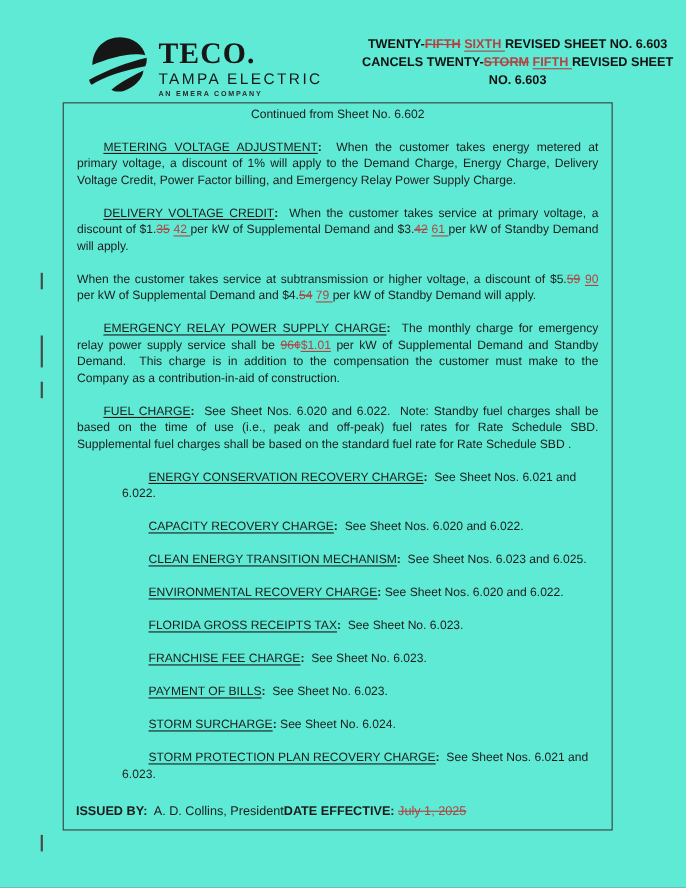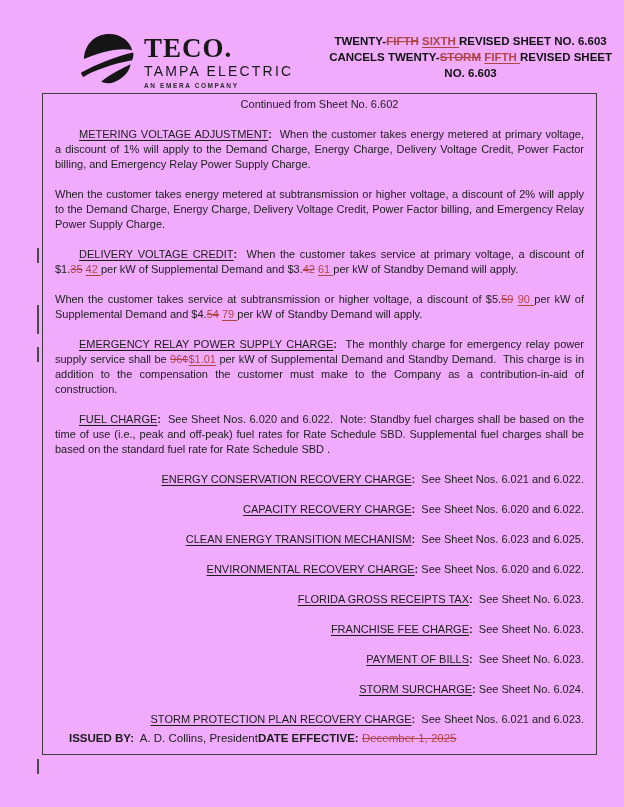--- a/index.html
+++ b/index.html
@@ -1,20 +1,20 @@
 <!DOCTYPE html>
 <html style="--red: #b04444;"><head>
 <meta charset="utf-8">
 <style>
   html,body { margin:0; padding:0; background:#888; }
   .page {
     position: relative;
     width: 624px;
     height: 807px;
-    background: #f0abfc;
+    background: #5eead4;
     font-family: "Liberation Sans", sans-serif;
     color: #1c1c1c;
     overflow: hidden;
   }
   
   .header { position:absolute; top:28px; left:80px; right:12px; height:62px; }
   .logo { position:absolute; left:0; top:2px; display:flex; align-items:flex-start; }
   .logo-mark { width:56px; height:56px; margin-right:8px; }
   .logo-text { padding-top:6px; }
   .logo-brand {
@@ -29,30 +29,30 @@
   .logo-tagline {
     font-size:6.5px; font-weight:bold; letter-spacing:1.6px;
     color:#2b2b2b; margin-top:3px;
   }
   .title-block {
     position:absolute; right:0; top:5px; text-align:center;
     font-weight:bold; font-size:11.5px; line-height:16px; color:#111;
   }
   
   .sheet-box {
-    position:absolute; left:42px; top:93px; width:555px; height:662px;
+    position:absolute; left:57px; top:93px; width:500px; height:662px;
     border:1.5px solid #3c3c3c; box-sizing:border-box;
     padding:3px 12px 0 12px;
   }
   .continued { text-align:center; font-size:11px; line-height:15px; }
   .para {
     margin:15px 0 0 0; font-size:11px; line-height:15px;
     text-align:justify;
   }
-  .para.oneline { text-align:right;padding-left:41px; }
+  .para.oneline { text-align:left;padding-left:41px; }
   
   .hd { font-weight:normal; text-decoration:underline; text-underline-offset:2px;margin-left:24px; }
   .b  { font-weight:bold; }
   .del { color:var(--red); text-decoration:line-through; }
   .ins { color:var(--red); text-decoration:underline; text-underline-offset:2px; }
   
   .change-bar { position:absolute; left:37px; width:2px; background:#4a4a4a; }
   
   .footer {
     position:absolute; left:57px; top:731px; width:555px;
@@ -82,21 +82,20 @@
       <div><span>TWENTY-</span><span class="del">FIFTH</span><span> </span><span class="ins">SIXTH </span><span>REVISED SHEET NO. 6.603</span></div>
       <div><span>CANCELS TWENTY-</span><span class="del">STORM</span><span> </span><span class="ins">FIFTH </span><span>REVISED SHEET</span></div>
       <div><span>NO. 6.603</span></div>
     </div>
   </div>
 
   <div class="sheet-box">
     <div class="continued">Continued from Sheet No. 6.602</div>
     <div id="paras">
         <div class="para"><span class="hd">METERING VOLTAGE ADJUSTMENT</span><span class="b">:</span><span>&nbsp; When the customer takes energy metered at primary voltage, a discount of 1% will apply to the Demand Charge, Energy Charge, Delivery Voltage Credit, Power Factor billing, and Emergency Relay Power Supply Charge.</span></div>
-        <div class="para"><span>When the customer takes energy metered at subtransmission or higher voltage, a discount of 2% will apply to the Demand Charge, Energy Charge, Delivery Voltage Credit, Power Factor billing, and Emergency Relay Power Supply Charge.</span></div>
         <div class="para"><span class="hd">DELIVERY VOLTAGE CREDIT</span><span class="b">:</span><span>&nbsp; When the customer takes service at primary voltage, a discount of $1.</span><span class="del">35</span><span> </span><span class="ins">42 </span><span>per kW of Supplemental Demand and $3.</span><span class="del">42</span><span> </span><span class="ins">61 </span><span>per kW of Standby Demand will apply.</span></div>
         <div class="para"><span>When the customer takes service at subtransmission or higher voltage, a discount of $5.</span><span class="del">59</span><span> </span><span class="ins">90 </span><span>per kW of Supplemental Demand and $4.</span><span class="del">54</span><span> </span><span class="ins">79 </span><span>per kW of Standby Demand will apply.</span></div>
         <div class="para"><span class="hd">EMERGENCY RELAY POWER SUPPLY CHARGE</span><span class="b">:</span><span>&nbsp; The monthly charge for emergency relay power supply service shall be </span><span class="del">96¢</span><span class="ins">$1.01</span><span> per kW of Supplemental Demand and Standby Demand.&nbsp; This charge is in addition to the compensation the customer must make to the Company as a contribution-in-aid of construction.</span></div>
         <div class="para"><span class="hd">FUEL CHARGE</span><span class="b">:</span><span>&nbsp; See Sheet Nos. 6.020 and 6.022.&nbsp; Note: Standby fuel charges shall be based on the time of use (i.e., peak and off-peak) fuel rates for Rate Schedule SBD. Supplemental fuel charges shall be based on the standard fuel rate for Rate Schedule SBD .</span></div>
         <div class="para oneline"><span class="hd">ENERGY CONSERVATION RECOVERY CHARGE</span><span class="b">:</span><span>&nbsp; See Sheet Nos. 6.021 and 6.022.</span></div>
         <div class="para oneline"><span class="hd">CAPACITY RECOVERY CHARGE</span><span class="b">:</span><span>&nbsp; See Sheet Nos. 6.020 and 6.022.</span></div>
         <div class="para oneline"><span class="hd">CLEAN ENERGY TRANSITION MECHANISM</span><span class="b">:</span><span>&nbsp; See Sheet Nos. 6.023 and 6.025.</span></div>
         <div class="para oneline"><span class="hd">ENVIRONMENTAL RECOVERY CHARGE</span><span class="b">:</span><span> See Sheet Nos. 6.020 and 6.022.</span></div>
         <div class="para oneline"><span class="hd">FLORIDA GROSS RECEIPTS TAX</span><span class="b">:</span><span>&nbsp; See Sheet No. 6.023.</span></div>
         <div class="para oneline"><span class="hd">FRANCHISE FEE CHARGE</span><span class="b">:</span><span>&nbsp; See Sheet No. 6.023.</span></div>
@@ -106,16 +105,16 @@
       </div>
   </div>
 
   <div class="change-bar" style="top:248px; height:15px;"></div>
   <div class="change-bar" style="top:305px; height:29px;"></div>
   <div class="change-bar" style="top:347px; height:15px;"></div>
   <div class="change-bar" style="top:759px; height:15px;"></div>
 
   <div class="footer">
     <div><span class="b">ISSUED BY:</span><span>&nbsp; A. D. Collins, President</span></div>
-    <div><span class="b">DATE EFFECTIVE: </span><span class="del">December 1, 2025</span></div>
+    <div><span class="b">DATE EFFECTIVE: </span><span class="del">July 1, 2025</span></div>
   </div>
 
 </div>
 
 </body></html>

